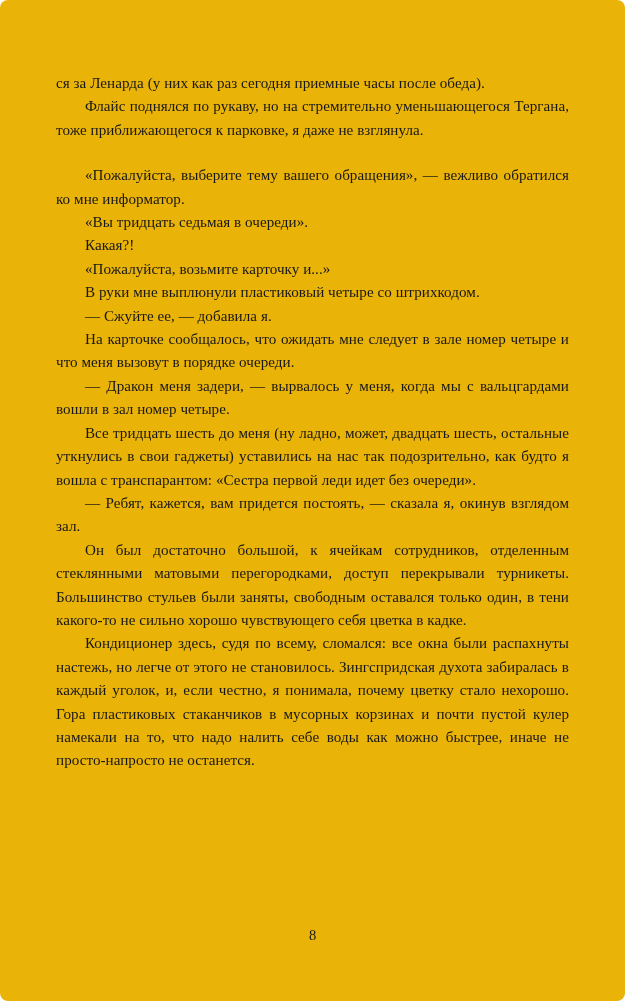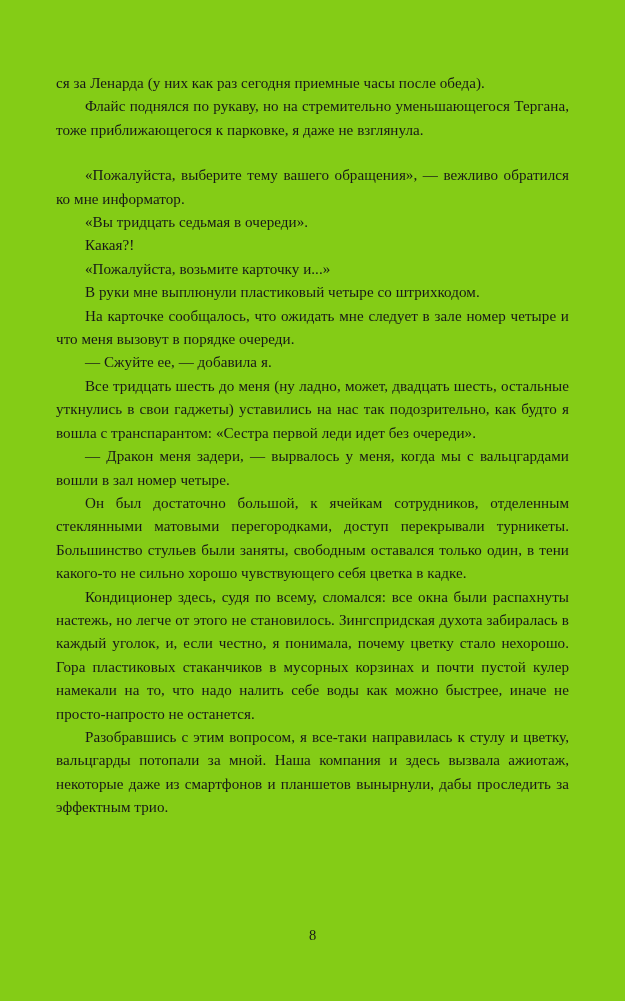--- a/index.html
+++ b/index.html
@@ -13,21 +13,22 @@
     overflow: hidden;
     font-family: "Liberation Serif", serif;
     color: #1a1a1a;
   }
   .page {
     position: relative;
     width: 625px;
     height: 1001px;
     box-sizing: border-box;
     padding: 72px 56px 40px 56px;
-    background: #84cc16;
+    background: #eab308;
+    border-radius: 8px;
   }
   .text-body {
     font-family: "Liberation Serif", serif;
     font-size: 15.1px;
     line-height: 23.4px;
     text-align: justify;
     text-justify: inter-word;
     color: #181818;
     letter-spacing: 0.05px;
   }
@@ -58,22 +59,22 @@
 <div class="page">
   <div class="text-body" id="body-text">
       <p class="noindent">ся за Ленарда (у них как раз сегодня приемные часы после обеда).</p>
       <p>Флайс поднялся по рукаву, но на стремительно уменьшающегося Тергана, тоже приближающегося к парковке, я даже не взглянула.</p>
       <div class="gap"></div>
       <p>«Пожалуйста, выберите тему вашего обращения», — вежливо обратился ко мне информатор.</p>
       <p>«Вы тридцать седьмая в очереди».</p>
       <p>Какая?!</p>
       <p>«Пожалуйста, возьмите карточку и...»</p>
       <p>В руки мне выплюнули пластиковый четыре со штрихкодом.</p>
+      <p>— Сжуйте ее, — добавила я.</p>
       <p>На карточке сообщалось, что ожидать мне следует в зале номер четыре и что меня вызовут в порядке очереди.</p>
-      <p>— Сжуйте ее, — добавила я.</p>
+      <p>— Дракон меня задери, — вырвалось у меня, когда мы с вальцгардами вошли в зал номер четыре.</p>
       <p>Все тридцать шесть до меня (ну ладно, может, двадцать шесть, остальные уткнулись в свои гаджеты) уставились на нас так подозрительно, как будто я вошла с транспарантом: «Сестра первой леди идет без очереди».</p>
-      <p>— Дракон меня задери, — вырвалось у меня, когда мы с вальцгардами вошли в зал номер четыре.</p>
+      <p>— Ребят, кажется, вам придется постоять, — сказала я, окинув взглядом зал.</p>
       <p>Он был достаточно большой, к ячейкам сотрудников, отделенным стеклянными матовыми перегородками, доступ перекрывали турникеты. Большинство стульев были заняты, свободным оставался только один, в тени какого-то не сильно хорошо чувствующего себя цветка в кадке.</p>
       <p>Кондиционер здесь, судя по всему, сломался: все окна были распахнуты настежь, но легче от этого не становилось. Зингспридская духота забиралась в каждый уголок, и, если честно, я понимала, почему цветку стало нехорошо. Гора пластиковых стаканчиков в мусорных корзинах и почти пустой кулер намекали на то, что надо налить себе воды как можно быстрее, иначе не просто-напросто не останется.</p>
-      <p>Разобравшись с этим вопросом, я все-таки направилась к стулу и цветку, вальцгарды потопали за мной. Наша компания и здесь вызвала ажиотаж, некоторые даже из смартфонов и планшетов вынырнули, дабы проследить за эффектным трио.</p>
     </div>
   <div class="page-number">8</div>
 </div>
 
 </body></html>

